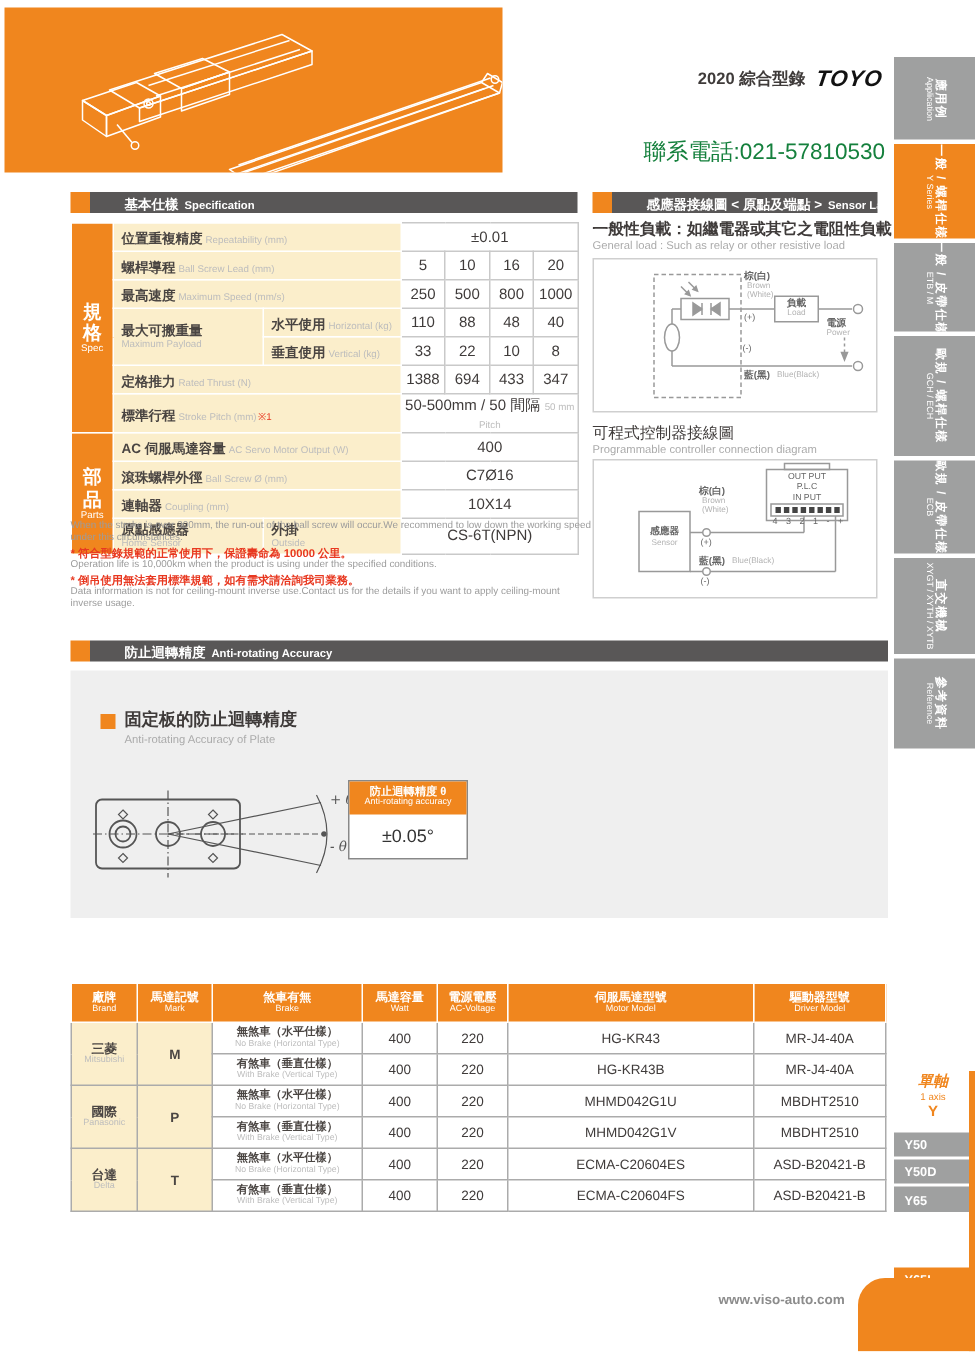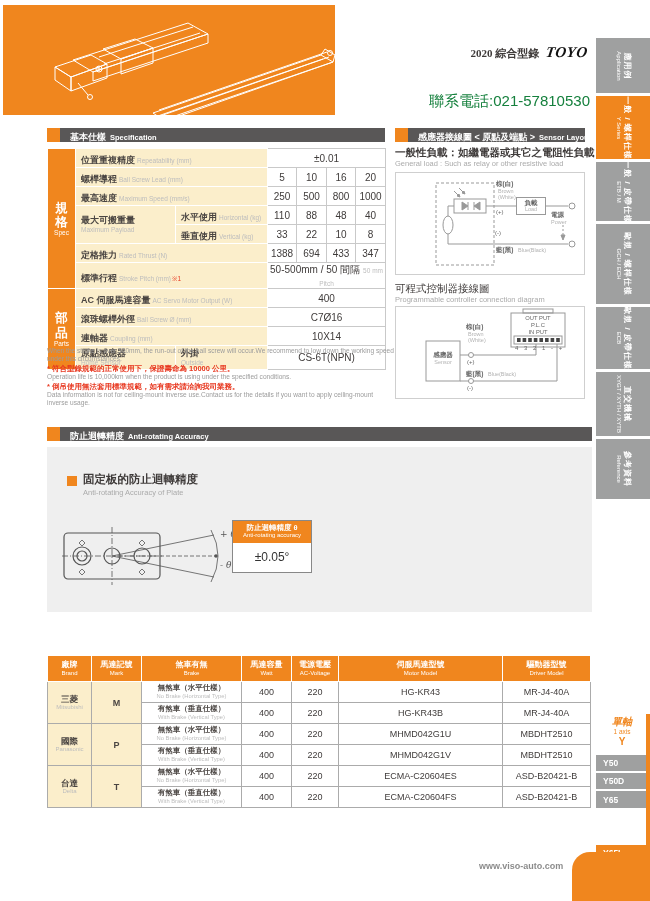--- a/index.html
+++ b/index.html
@@ -2,38 +2,38 @@
 <html><head>
 <meta charset="utf-8">
 <style>
   * { margin:0; padding:0; box-sizing:border-box; }
   html,body { background:#fff; }
   .page { position:relative; width:650px; height:901px; background:#fff; overflow:hidden;
           font-family:"Liberation Sans", sans-serif; color:#3F3B3A; }
 
   
   .hero { position:absolute; left:3px; top:5px; width:332px; height:110px; background:#F0861E; }
-  .catalog-line { position:absolute; right:62px; top:44px; display:flex; align-items:flex-end; gap:7px;font-family:Liberation Serif, serif; }
+  .catalog-line { position:absolute; right:62px; top:44px; display:flex; align-items:center; gap:7px; }
   .catalog-text { font-size:11px; font-weight:bold; color:#3F3B3A; }
   .brand-logo { font-size:15px; font-weight:900; font-style:italic; letter-spacing:0.5px;
                 transform:skewX(-8deg); color:#121212; }
   .phone { position:absolute; right:60px; top:92px; font-size:15px; color:#15803d;text-align:center; }
 
   
   .vtab { position:absolute; left:596px; width:54px; background:#9FA0A0; overflow:hidden; cursor:pointer; }
   .vtab.active { background:#F0861E; }
   .vtab .rot { position:absolute; top:50%; left:50%; transform:translate(-50%,-50%) rotate(90deg);
                text-align:center; white-space:nowrap; }
   .vtab .zh { display:block; font-size:8px; font-weight:bold; color:#fff; letter-spacing:1px; line-height:1.25; }
   .vtab .en { display:block; font-size:6px; color:#fff; line-height:1.3; }
 
   
   .sec { position:absolute; display:flex; height:14px; }
   .sec .sq { width:13px; height:14px; background:#F0861E; }
-  .sec .bar { flex:1; background:#595757; color:#fff; line-height:14px; padding-left:10px;
+  .sec .bar { flex:1; background:#595757; color:#fff; line-height:14px; padding-left:23px;
               white-space:nowrap; overflow:hidden; }
   .sec .t-zh { font-size:9px; font-weight:bold; }
   .sec .t-en { font-size:7.5px; font-weight:bold; margin-left:4px; }
 
   
   table { border-collapse:collapse; }
   .spec-table { position:absolute; left:47px; top:148px; width:338px; table-layout:fixed; }
   .spec-table td { height:17px; padding:0 2px; }
   .spec-table .g { background:#F0861E; color:#fff; text-align:center; vertical-align:middle; border:1px solid #fff; }
   .spec-table .g .gzh { display:block; width:15px; margin:0 auto; font-size:12.5px; font-weight:bold;

